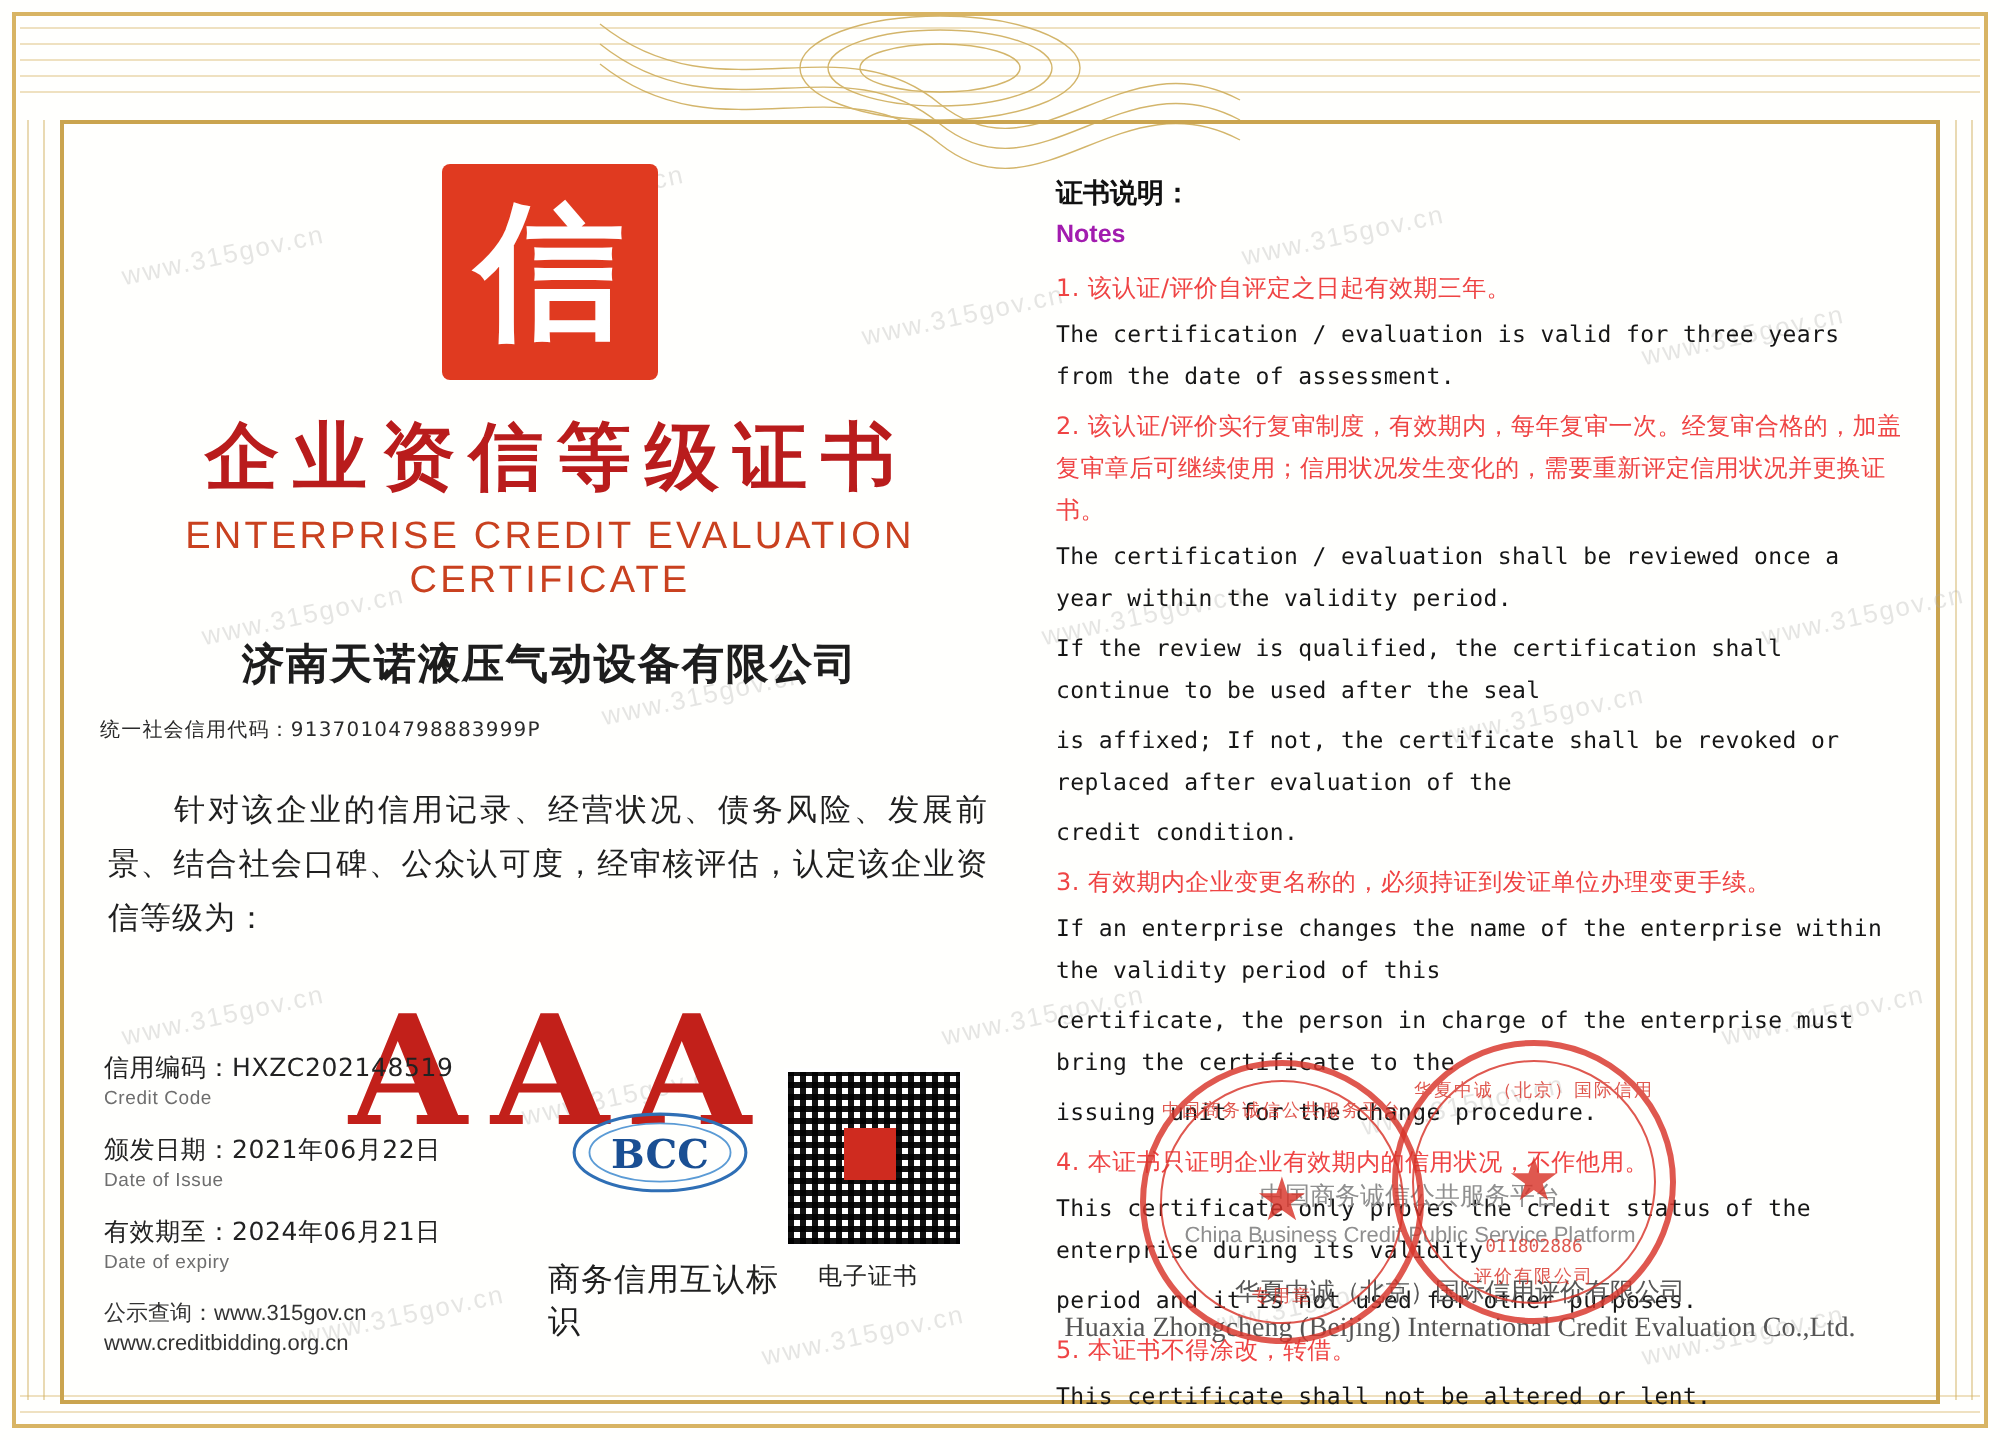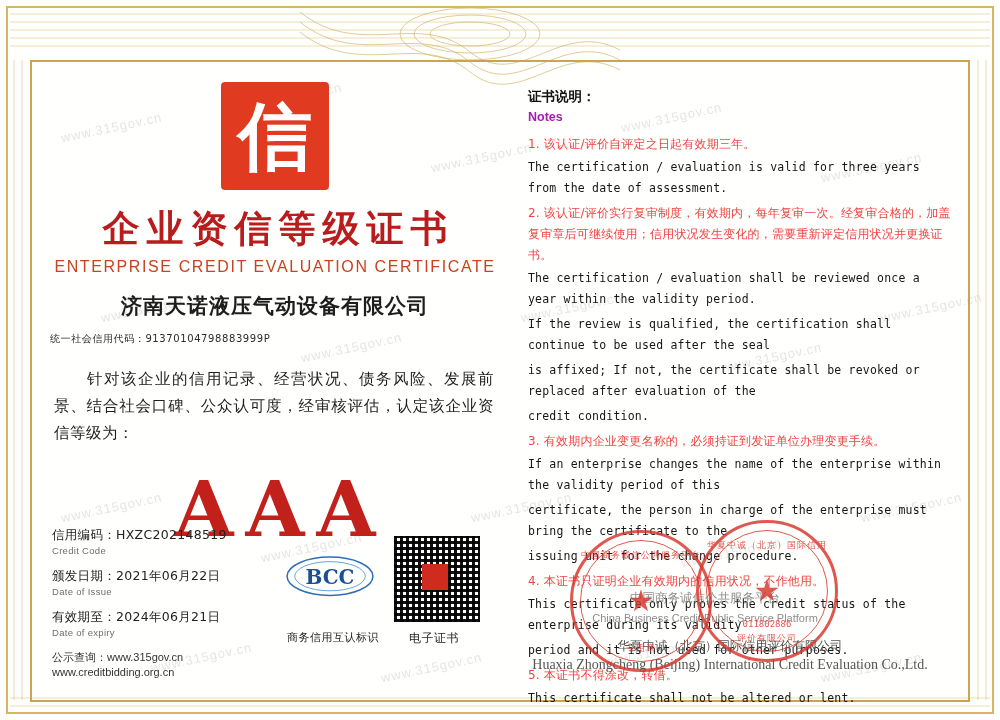--- a/index.html
+++ b/index.html
@@ -100,21 +100,21 @@
     font-size: 37px;
     font-weight: bold;
     letter-spacing: 7px;
     font-family: "DejaVu Sans", sans-serif;
     margin-bottom: 4px;
     text-indent: 7px;
   }
   .title-en {
     text-align: center;
     color: #c9411f;
-    font-size: 16px;
+    font-size: 19px;
     letter-spacing: 1.6px;
     margin-bottom: 16px;
     font-family: "Liberation Sans", sans-serif;
   }
   .company {
     text-align: center;
     color: #1d1d1d;
     font-size: 21px;
     font-weight: bold;
     letter-spacing: 1px;
@@ -189,22 +189,21 @@
   }
   .bcc {
     position: absolute;
     left: 4px; top: 16px;
     width: 92px; height: 54px;
   }
   .bcc-caption {
     position: absolute;
     left: -6px; top: 96px;
     width: 118px;
-    text-align: center;
-    font-size: 11px;
+    font-size: 16px;
     color: #1f1f1f;
     letter-spacing: 0.5px;
     font-family: "DejaVu Sans", sans-serif;
   }
   .qr {
     position: absolute;
     left: 112px; top: 0px;
     width: 86px; height: 86px;
     background:
       repeating-linear-gradient(90deg, #111 0 3px, #fff 3px 6px),

